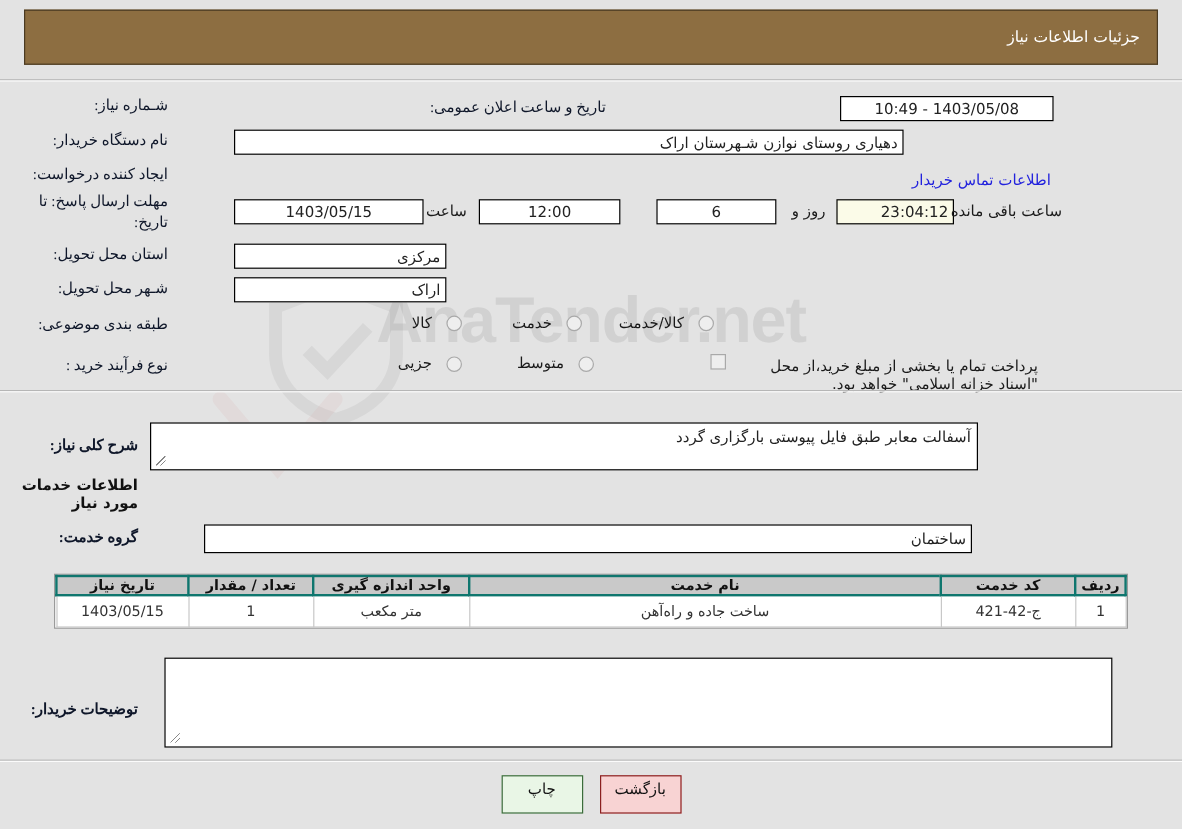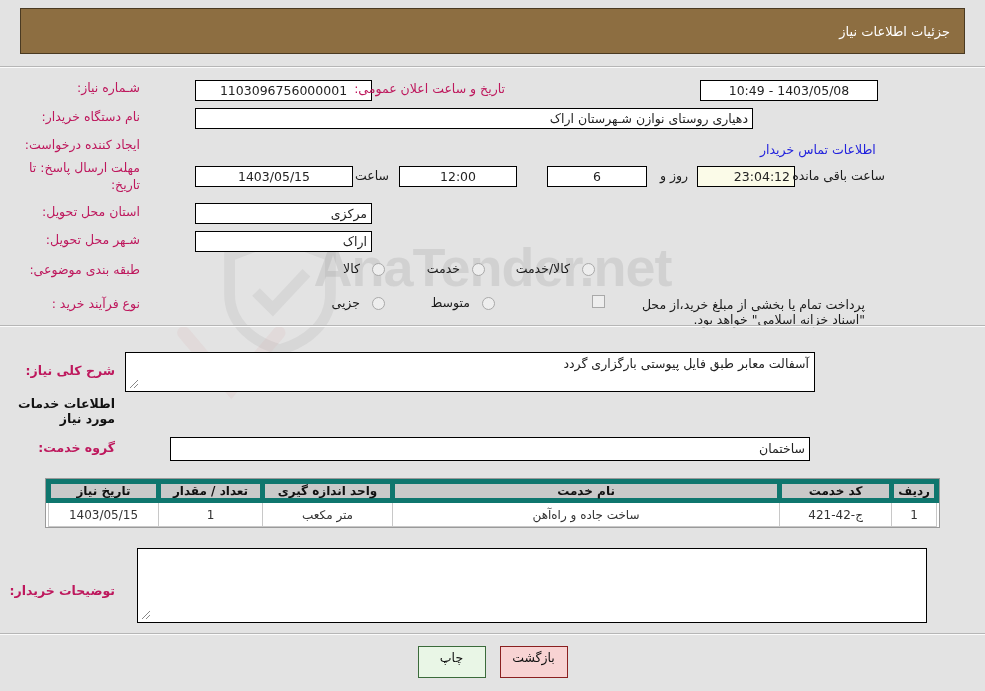--- a/index.html
+++ b/index.html
@@ -79,22 +79,23 @@
   
   .row {
     position: absolute;
     display: flex;
     align-items: center;
     flex-direction: row;
     white-space: nowrap;
   }
   .lbl {
     font-size: 12.5px;
-    color: #be185d;
+    color: #0f172a;
     text-align: right;
+    font-family: Liberation Serif, serif;
   }
   .lbl-b { font-weight: bold; }
   .fld {
     background: #ffffff;
     border: 1px solid #000000;
     height: 21px;
     line-height: 19px;
     font-size: 12.5px;
     color: #222;
     padding: 0 4px;
@@ -180,21 +181,21 @@
   }
   table.grid {
     width: 100%;
     border-collapse: collapse;
     font-size: 12px;
   }
   table.grid th {
     background: #c9c9c9;
     color: #111;
     font-weight: bold;
-    border: 5px solid #0f766e;
+    border: 2px solid #0f766e;
     height: 14px;
     padding: 0 4px;
     text-align: center;
     white-space: nowrap;
   }
   table.grid td {
     background: #ffffff;
     color: #333;
     border: 1px solid #c8c8c8;
     height: 26px;
@@ -251,21 +252,20 @@
   </svg>
   <svg class="wm-arrow" viewBox="0 0 120 70">
     <path d="M8 8 L52 60 L96 8" fill="none" stroke="#d9b0b0" stroke-width="12" stroke-linecap="round"></path>
   </svg>
 
   <div class="panel-sep" style="top:66px; right:0; left:0;"></div>
 
   <div class="row" style="top:80px; right:845px;">
     <span class="lbl">شـماره نیاز:</span>
   </div>
-  <div class="fld center" style="position:absolute; top:80px; right:613px; width:177px;">1103096756000001</div>
 
   <div class="row" style="top:81px; right:480px;">
     <span class="lbl">تاریخ و ساعت اعلان عمومی:</span>
   </div>
   <div class="fld center" style="position:absolute; top:80px; right:700px; left:null; width:178px; right:auto; left:700px;">1403/05/08 - 10:49</div>
 
   <div class="row" style="top:109px; right:845px;">
     <span class="lbl">نام دستگاه خریدار:</span>
   </div>
   <div class="fld right" style="position:absolute; top:108px; right:232px; width:558px;">دهیاری روستای نوازن شـهرستان اراک</div>

